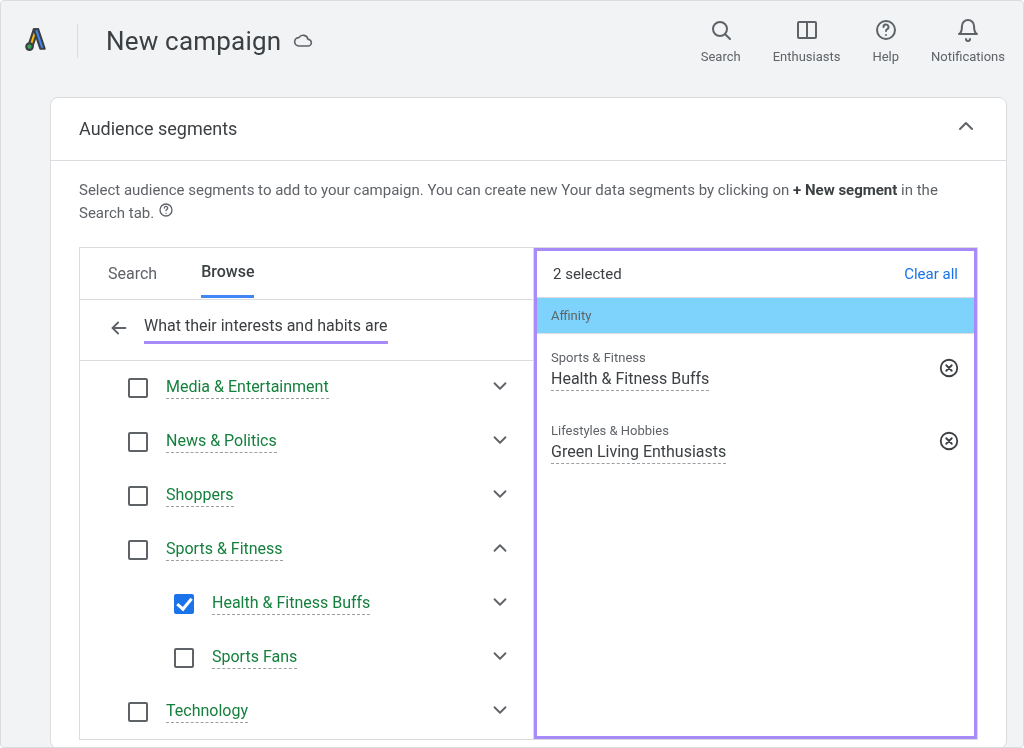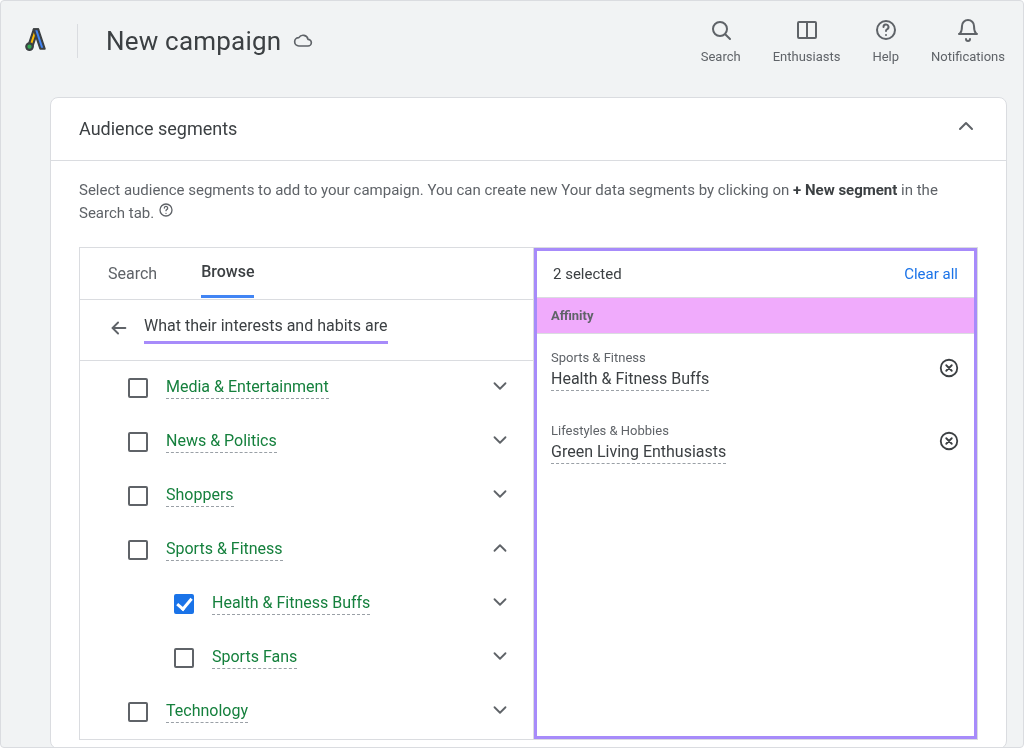--- a/index.html
+++ b/index.html
@@ -142,25 +142,25 @@
   
   .sel-head {
     display: flex; justify-content: space-between; align-items: center;
     padding: 14px 16px;
     font-size: 15px;
     color: #3c4043;
     border-bottom: 1px solid #dadce0;
   }
   .clear-all { color: #1a73e8; font-size: 15px; cursor: pointer; }
   .affinity-header {
-    background: #f0abfc;
+    background: #7dd3fc;
     padding: 10px 14px;
     font-size: 13px;
     color: #5f6368;
-    font-weight: 700;
+    font-weight: 400;
     border-bottom: 1px solid #dadce0;
   }
   .sel-item {
     display: flex; justify-content: space-between; align-items: center;
     padding: 16px 14px;
   }
   .sel-item .info .path { font-size: 13px; color: #5f6368; margin-bottom: 4px; }
   .sel-item .info .name {
     font-size: 16px; color: #3c4043;
     border-bottom: 1px dashed #9aa0a6; padding-bottom: 2px;

